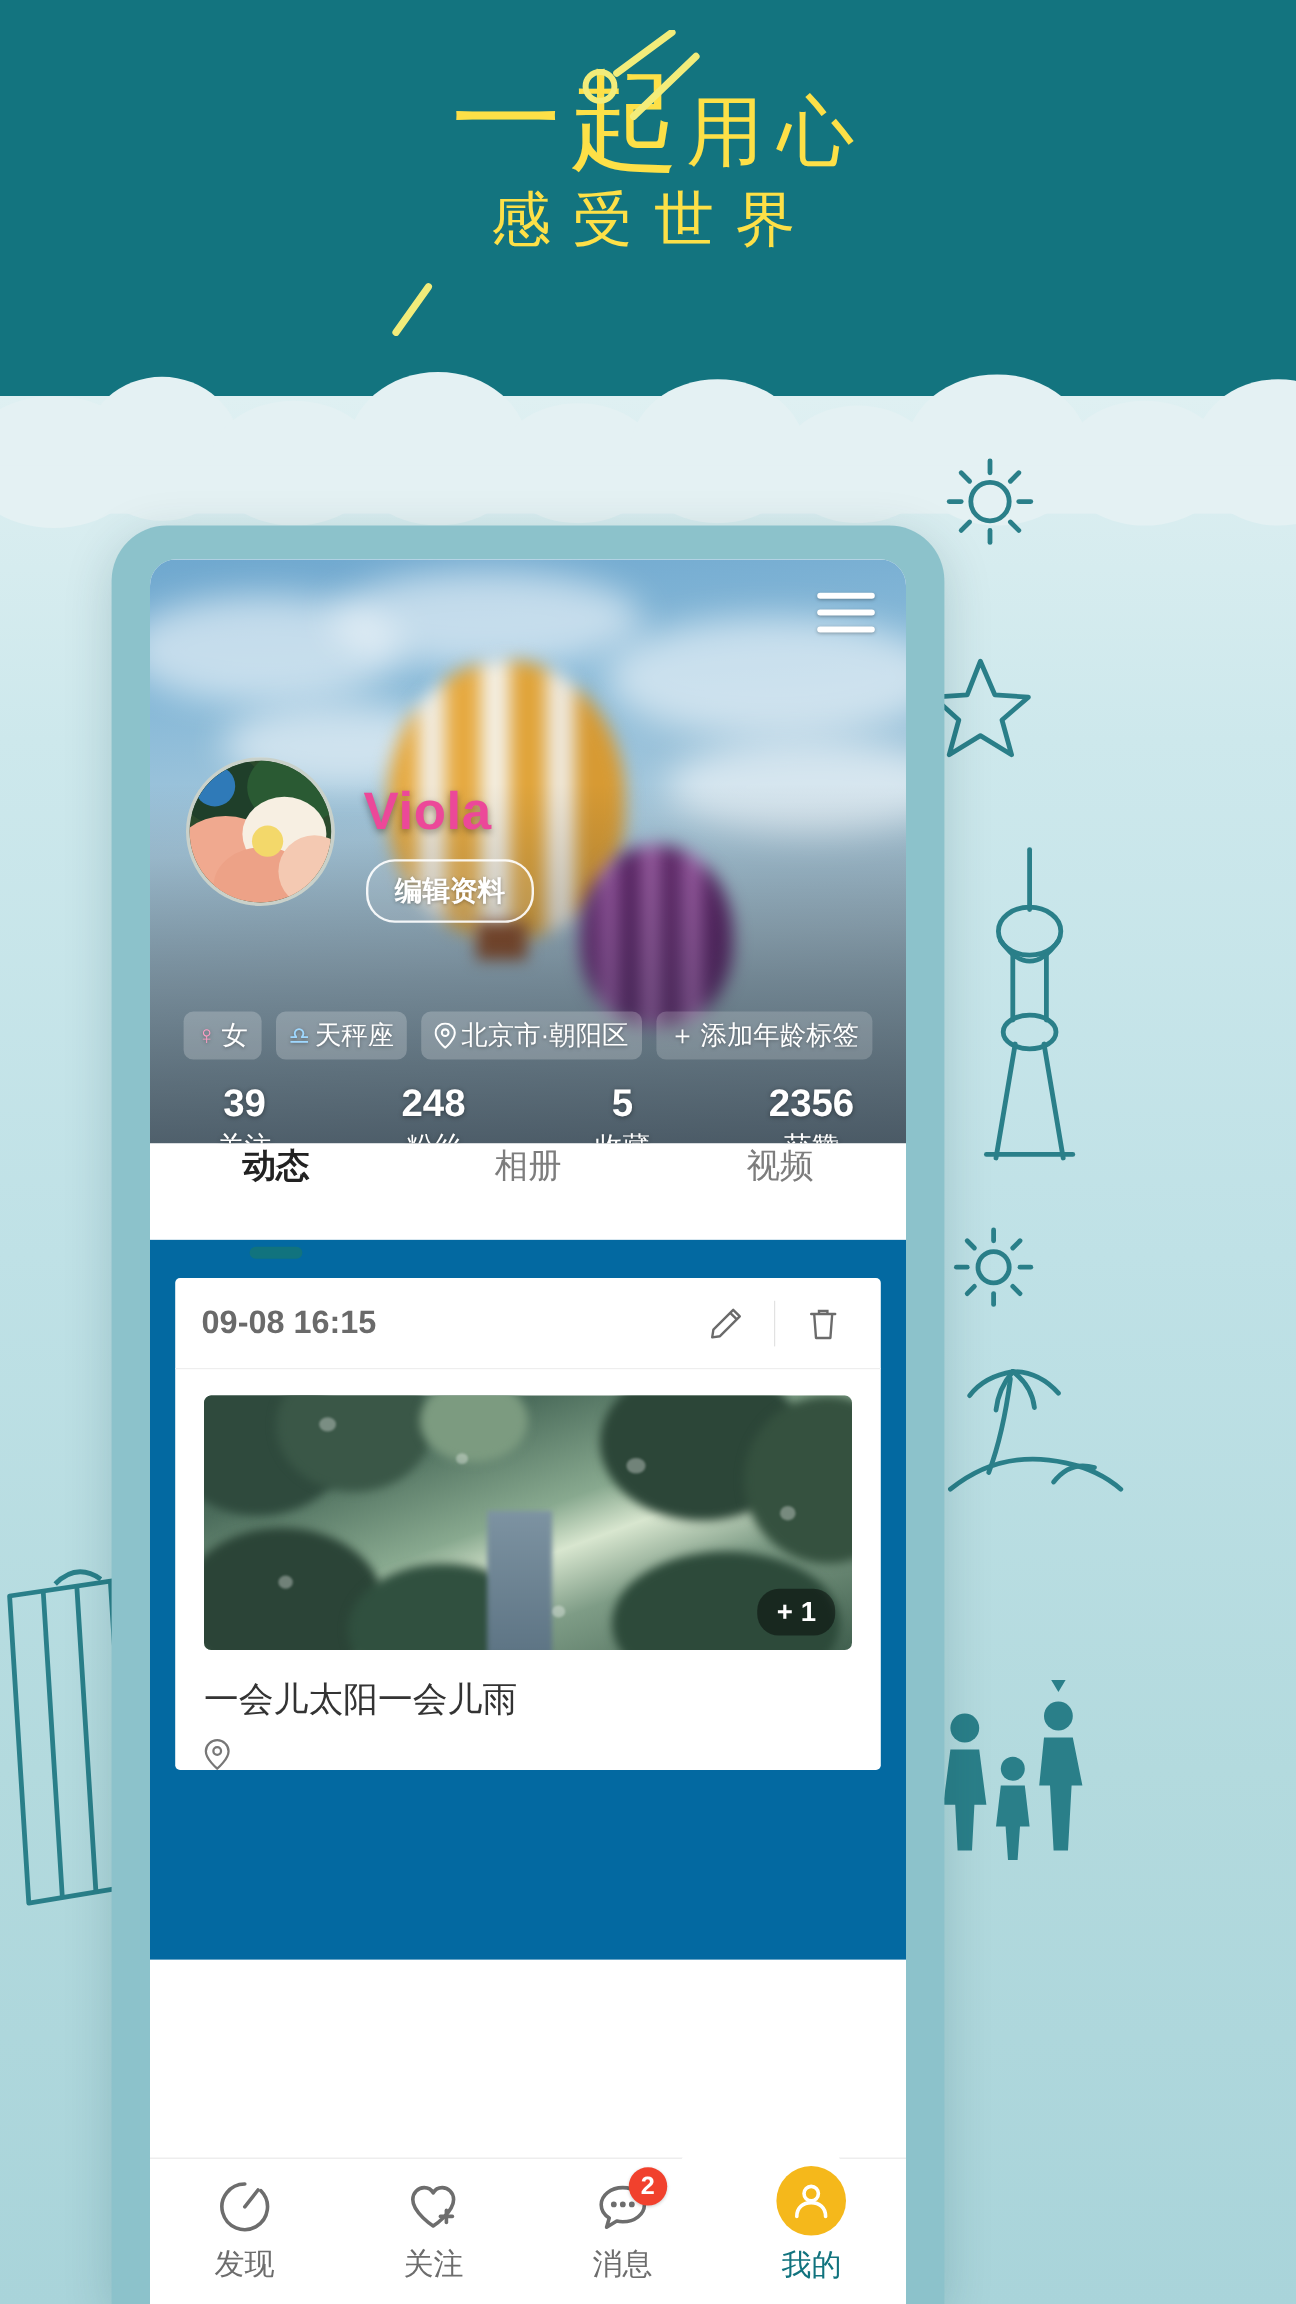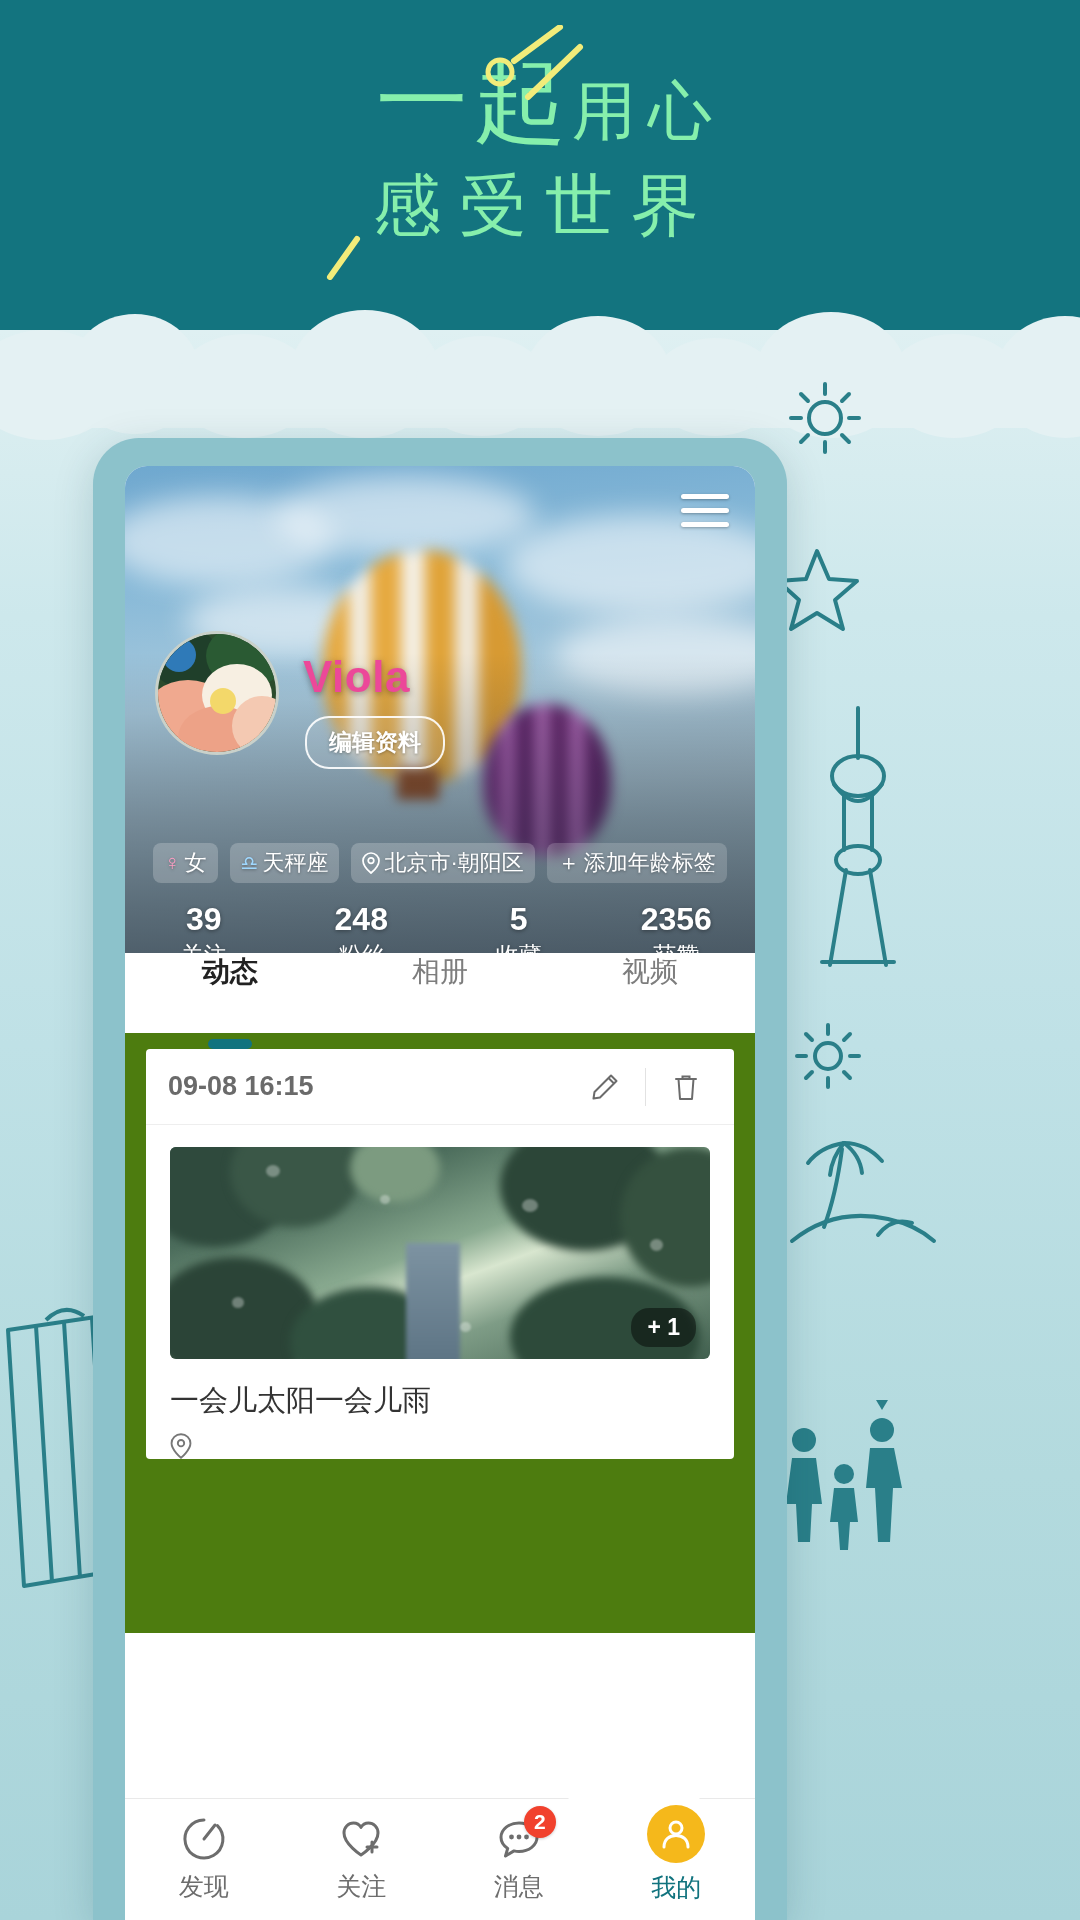--- a/index.html
+++ b/index.html
@@ -25,30 +25,30 @@
 
   
   .clouds { position:absolute; left:0; top:300px; width:1080px; height:120px; }
   .clouds .lobe {
     position:absolute; background:#e4f1f3; border-radius:50%;
   }
 
   
   .headline {
     position:absolute; left:0; top:55px; width:1080px;
-    text-align:center; color:#86efac; z-index:5;
+    text-align:center; color:#fde047; z-index:5;
   }
   .hl-row1 {
     font-size:84px; line-height:1.02; font-weight:400;
     letter-spacing:6px; padding-left:20px;
   }
   .hl-row1 .big { font-size:92px; }
   .hl-row1 .sm { font-size:64px; letter-spacing:12px; }
   .hl-row2 {
-    font-size:68px; letter-spacing:18px; margin-top:12px; padding-left:10px;
+    font-size:50px; letter-spacing:18px; margin-top:1px; padding-left:10px;
   }
   .comet { position:absolute; left:478px; top:25px; width:120px; height:100px; z-index:6; }
   .spark-bottom { position:absolute; left:325px; top:235px; width:40px; height:45px; z-index:6; }
 
   
   .doodle { position:absolute; z-index:2; }
 
   
   .phone {
     position:absolute; left:93px; top:438px; width:694px; height:1482px;
@@ -146,21 +146,21 @@
   .tab {
     flex:1; text-align:center; font-size:28px; color:#7d7d7d; position:relative;
   }
   .tab.active { color:#222; font-weight:bold; }
   .tab.active .ind {
     position:absolute; left:50%; transform:translateX(-50%); bottom:-16px;
     width:44px; height:10px; border-radius:6px; background:#11737e;
   }
 
   
-  .feed { width:630px; height:600px; background:#4d7c0f; padding-top:16px; }
+  .feed { width:630px; height:600px; background:#0369a1; padding-top:32px; }
   .card { width:588px; margin:0 auto; background:#fff; border-radius:4px; }
   .card-head {
     height:76px; display:flex; align-items:center; padding:0 22px;
     border-bottom:1px solid #eeeeee;
   }
   .card-date { font-size:27px; color:#6a6a6a; font-weight:bold; flex:1; }
   .ic-btn { width:52px; height:48px; display:flex; align-items:center; justify-content:center; }
   .vdiv { width:1px; height:38px; background:#e2e2e2; margin:0 14px; }
 
   .post-img {

